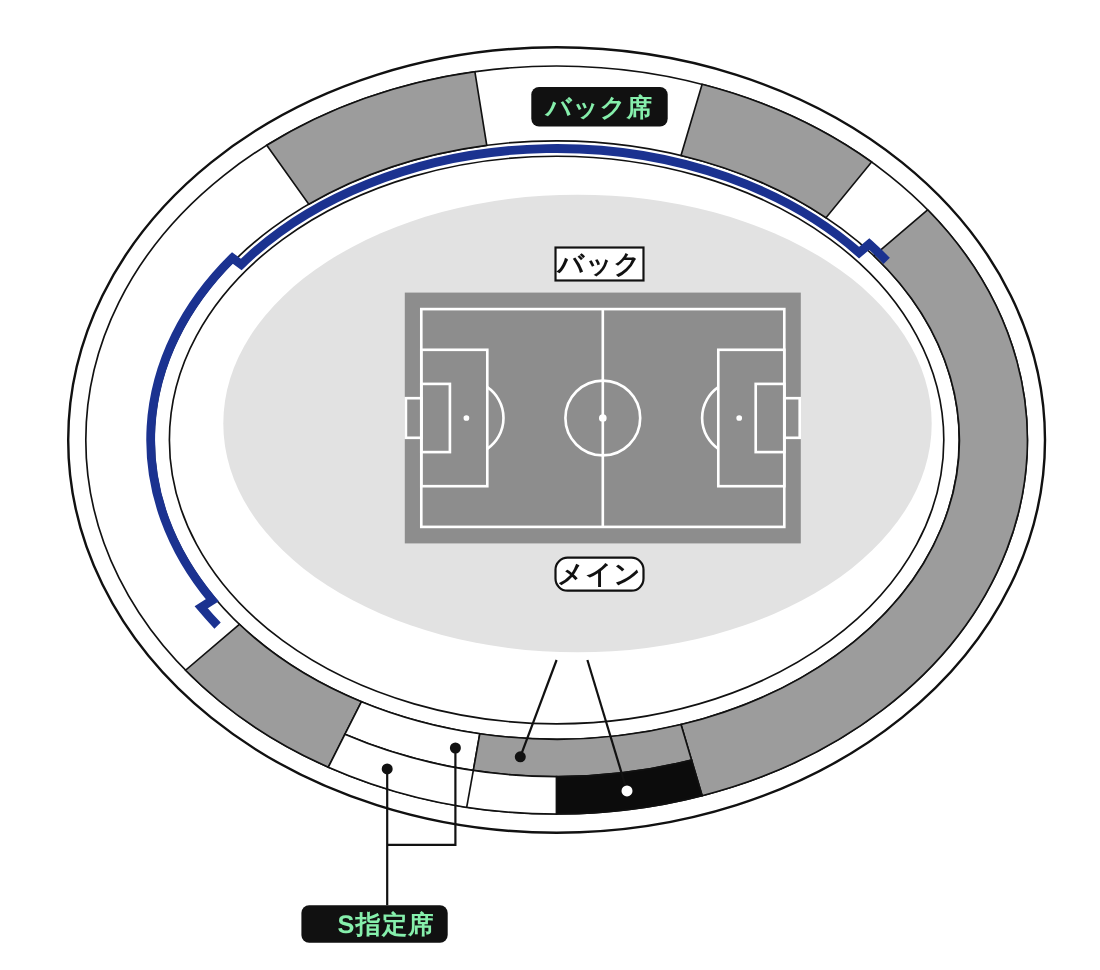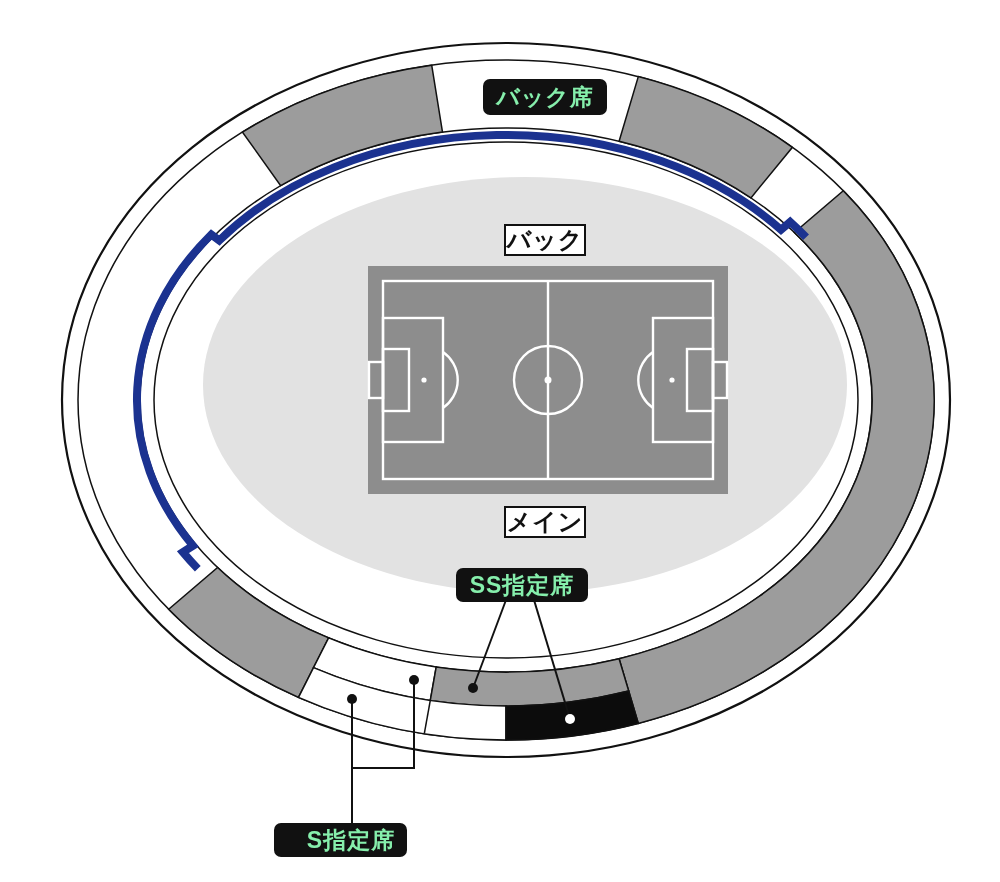--- a/index.html
+++ b/index.html
@@ -91,19 +91,18 @@
       <line x1="506" y1="600" x2="473" y2="688"></line>
       <line x1="534" y1="600" x2="570" y2="719"></line>
     </g>
     <circle cx="352" cy="699" r="5" fill="#111111"></circle>
     <circle cx="414" cy="680" r="5" fill="#111111"></circle>
     <circle cx="473" cy="688" r="5" fill="#111111"></circle>
     <circle cx="570" cy="719" r="5" fill="#ffffff"></circle>
   </svg>
 
   <div class="fieldbox" style="left:504px;top:224px;width:78px;height:28px;">バック</div>
-  <div class="fieldbox" style="left:504px;top:506px;width:78px;height:28px;">メイン</div>
+  <div class="fieldbox" style="left:504px;top:506px;width:78px;height:28px;border-radius:12px;">メイン</div>
 
   <div class="pill" style="left:483px;top:79px;width:124px;height:36px;">バック席</div>
-  <div class="pill" style="left:456px;top:568px;width:132px;height:34px;">SS指定席</div>
   <div class="pill" style="left:274px;top:823px;width:112px;height:34px;padding-left:21px;">S指定席</div>
 
 </div>
 
 </body></html>

